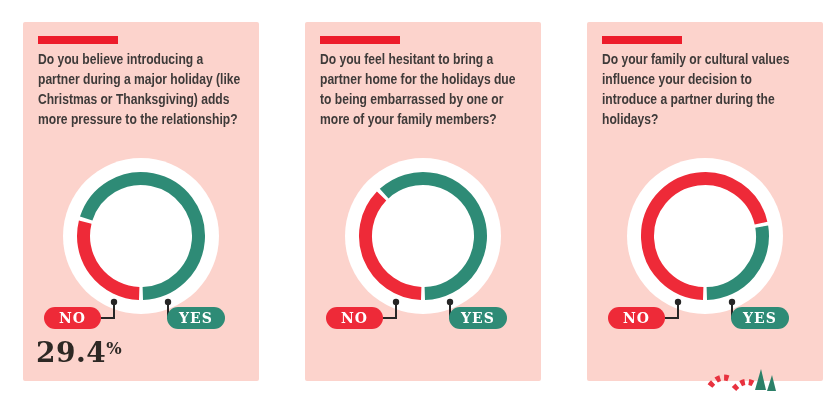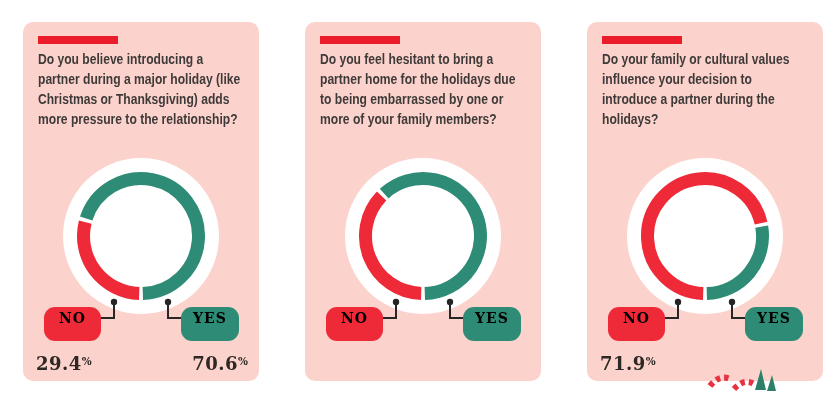--- a/index.html
+++ b/index.html
@@ -9,21 +9,21 @@
   .page {
     width:840px; height:400px;
     display:flex; gap:46px;
     padding:22px 0 0 23px;
   }
 
   .card {
     position:relative;
     width:236px; height:359px;
     background:#fcd3cc;
-    border-radius:10px;
+    border-radius:2px;
     flex:0 0 auto;
   }
 
   .accent-bar {
     position:absolute; left:15px; top:14px;
     width:80px; height:8px;
     background:#ed1c2b;
   }
 
   .question {
@@ -40,38 +40,37 @@
   }
   .disc {
     position:absolute; left:40px; top:0;
     width:156px; height:156px;
     border-radius:50%; background:#ffffff;
   }
   svg.chart { position:absolute; left:0; top:0; width:236px; height:204px; }
 
   .pill {
     position:absolute; top:149px;
-    height:34px; line-height:22px;
+    height:22px; line-height:22px;
     border-radius:11px;
     text-align:center;
     font-family:"DejaVu Serif", serif;
     font-weight:bold; font-size:14px; letter-spacing:1px;
-    color:#000000;
+    color:#ffffff;
     z-index:2;
   }
   .pill.no  { left:21px;  width:57px; background:#ee2a38; }
-  .pill.yes { right:20px; width:58px; background:#2e8b76; }
+  .pill.yes { right:34px; width:58px; background:#2e8b76; }
 
   .pct {
     position:absolute; top:176px;
     font-family:"DejaVu Serif", serif;
-    font-weight:bold; font-size:18px; line-height:36px;
+    font-weight:bold; font-size:28px; line-height:30px;
     color:#2d2824; letter-spacing:0.5px;
     white-space:nowrap;
-    margin-top:9px;
   }
   .pct.no  { left:13px; }
   .pct.yes { right:11px; }
   .pct-sign { font-size:0.58em; vertical-align:0.5em; letter-spacing:0; }
 
   .decor { position:absolute; left:120px; top:346px; width:72px; height:26px; overflow:visible; }
 </style>
 </head>
 <body>
 
@@ -86,21 +85,20 @@
           <path d="M116.19,135.47 A57.5,57.5 0 0 1 62.22,64.05" fill="none" stroke="#ee2a38" stroke-width="13"></path>
           <path d="M63.20,60.58 A57.5,57.5 0 1 1 119.81,135.47" fill="none" stroke="#2e8b76" stroke-width="13"></path>
           <path d="M91,144 V160 H78" fill="none" stroke="#262626" stroke-width="2"></path>
           <path d="M145,144 V160 H158" fill="none" stroke="#262626" stroke-width="2"></path>
           <circle cx="91" cy="144" r="3.2" fill="#262626"></circle>
           <circle cx="145" cy="144" r="3.2" fill="#262626"></circle>
         </svg>
       <div class="pill no">NO</div>
       <div class="pill yes">YES</div>
       <div class="pct no">29.4<span class="pct-sign">%</span></div>
-      <div class="pct yes">70.6<span class="pct-sign">%</span></div>
     </div>
   </div>
 
   <div class="card">
     <div class="accent-bar"></div>
     <div class="question">Do you feel hesitant to bring a partner home for the holidays due to being embarrassed by one or more of your family members?</div>
     <div class="chart-zone">
       <div class="disc"></div>
       <svg class="chart" viewBox="0 0 236 204">
           <path d="M116.19,135.47 A57.5,57.5 0 0 1 76.58,38.11" fill="none" stroke="#ee2a38" stroke-width="13"></path>
@@ -123,21 +121,20 @@
       <svg class="chart" viewBox="0 0 236 204">
           <path d="M116.19,135.47 A57.5,57.5 0 1 1 174.04,65.10" fill="none" stroke="#ee2a38" stroke-width="13"></path>
           <path d="M174.73,68.65 A57.5,57.5 0 0 1 119.81,135.47" fill="none" stroke="#2e8b76" stroke-width="13"></path>
           <path d="M91,144 V160 H78" fill="none" stroke="#262626" stroke-width="2"></path>
           <path d="M145,144 V160 H158" fill="none" stroke="#262626" stroke-width="2"></path>
           <circle cx="91" cy="144" r="3.2" fill="#262626"></circle>
           <circle cx="145" cy="144" r="3.2" fill="#262626"></circle>
         </svg>
       <div class="pill no">NO</div>
       <div class="pill yes">YES</div>
-      <div class="pct no">71.9<span class="pct-sign">%</span></div>
     </div>
     <svg class="decor" viewBox="0 0 72 26">
       <path d="M3,18 Q13,5 25,12" fill="none" stroke="#e8323f" stroke-width="6" stroke-dasharray="4.5 4"></path>
       <path d="M27,21 Q37,10 47,16" fill="none" stroke="#e8323f" stroke-width="6" stroke-dasharray="4.5 4"></path>
       <polygon points="54,1 59,22 48,22" fill="#2c8068"></polygon>
       <polygon points="65,7 69,23 60,23" fill="#2c8068"></polygon>
     </svg>
   </div>
 
 </div>

